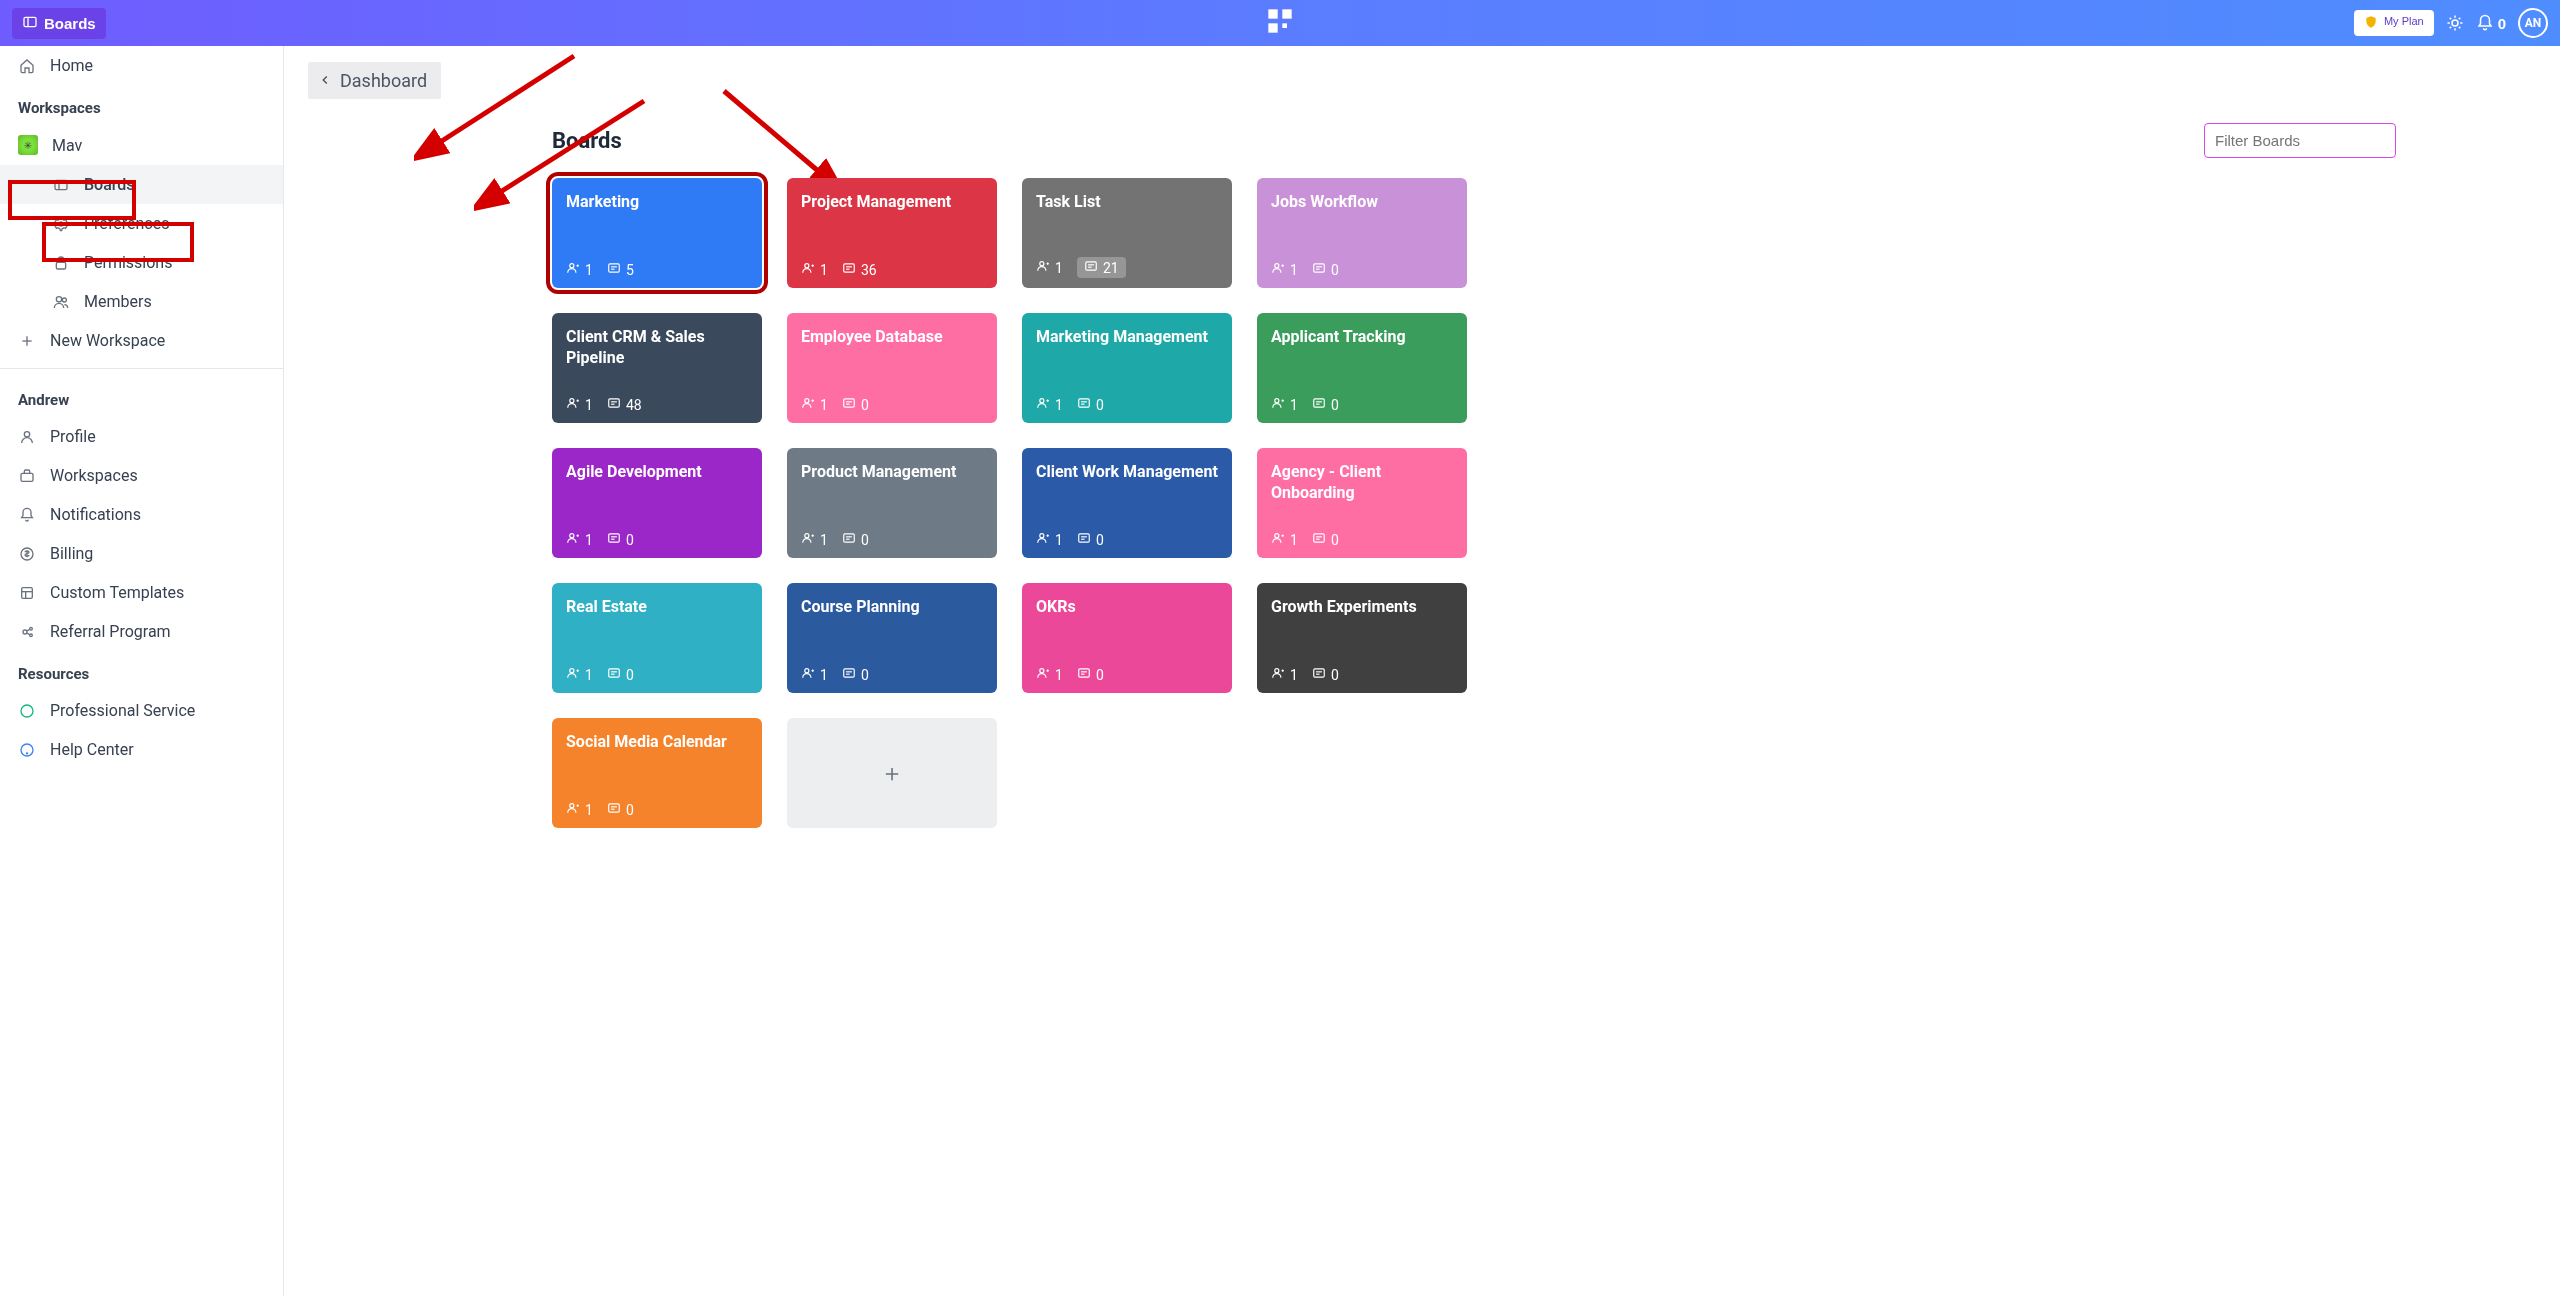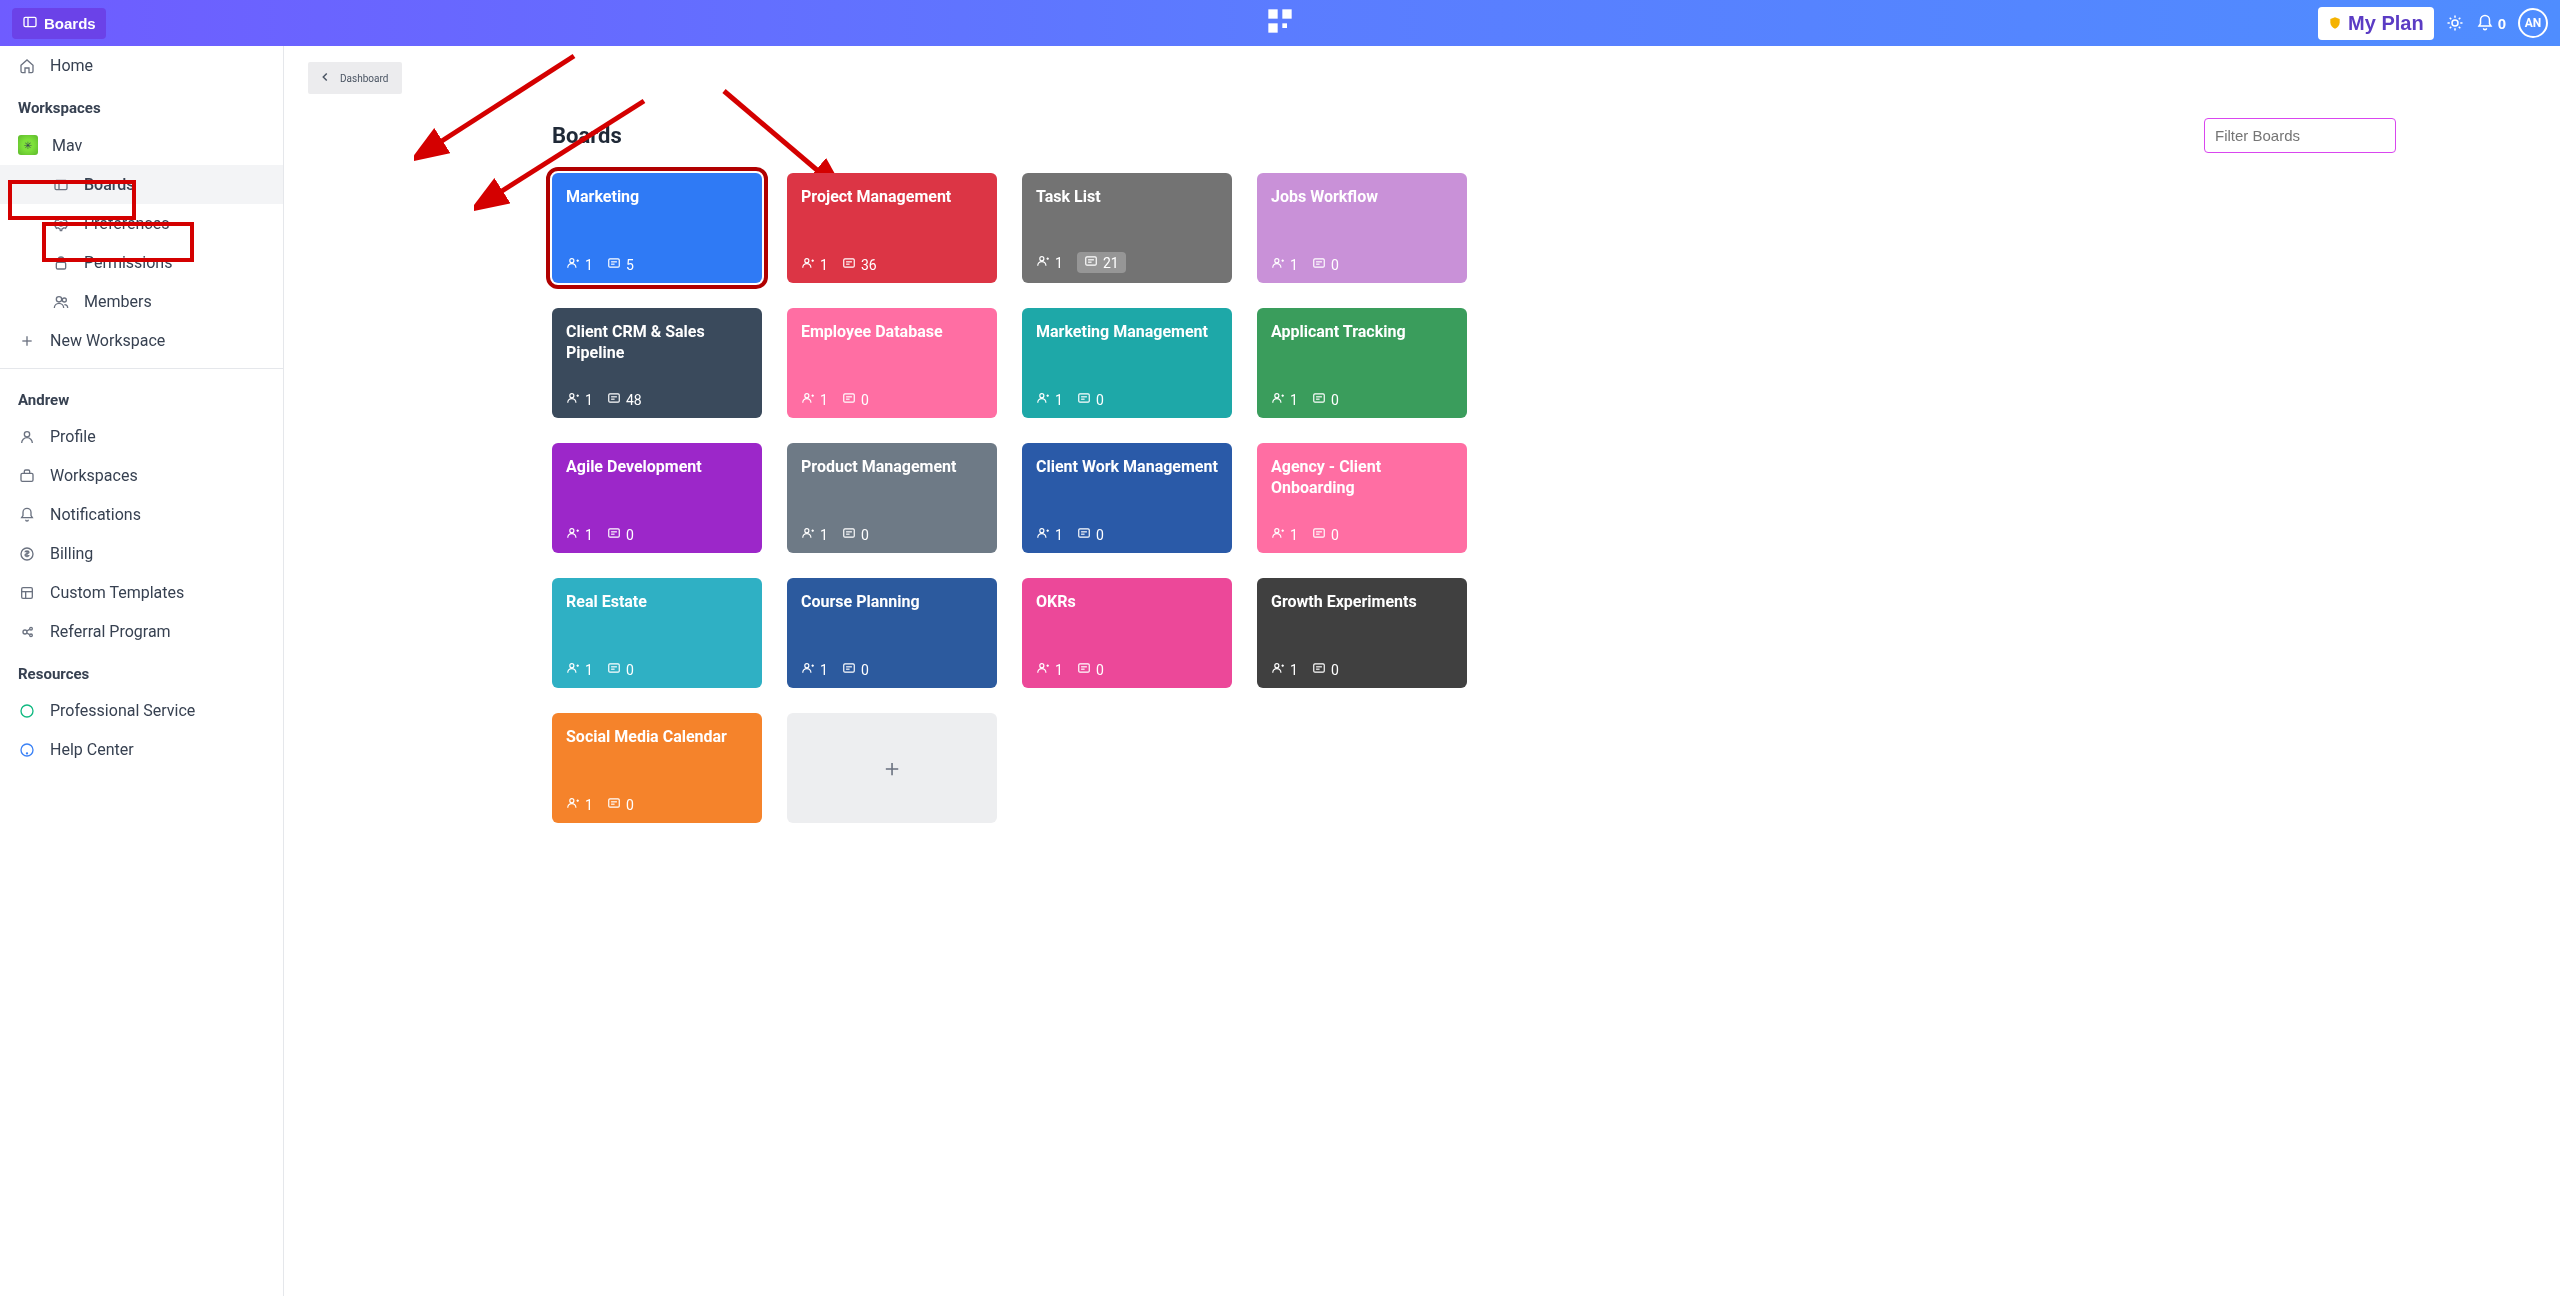--- a/index.html
+++ b/index.html
@@ -28,26 +28,26 @@
   cursor: pointer;
 }
 .topbar-center { position: absolute; left: 50%; transform: translateX(-50%); color: #fff; }
 .logo-svg { width: 28px; height: 28px; fill: #fff; }
 .topbar-right { margin-left: auto; display: flex; align-items: center; gap: 12px; }
 .plan-btn {
   background: #fff;
   border: none;
   border-radius: 4px;
   padding: 5px 10px;
-  font-weight: 700;
+  font-weight: 400;
   color: #5b3cc4;
   display: flex;
   gap: 6px;
   cursor: pointer;
-  font-size: 20px;
+  font-size: 11px;
 }
 .shield-ic { color: #f5b301; }
 .sun-btn, .bell-btn { color: #fff; cursor: pointer; background: transparent; border: none; display: flex; align-items: center; gap: 4px; font-size: 15px; font-weight: 600; }
 .avatar-circle {
   width: 30px; height: 30px; border-radius: 50%;
   border: 2px solid #fff;
   display: flex; align-items: center; justify-content: center;
   color: #fff; font-size: 12px; font-weight: 700;
   cursor: pointer;
 }
@@ -96,21 +96,21 @@
 .main { flex: 1; overflow-y: auto; padding: 16px 24px 40px; position: relative; }
 .breadcrumb {
   display: inline-flex;
   align-items: center;
   gap: 8px;
   background: #ececee;
   padding: 8px 14px 8px 10px;
   border-radius: 2px;
   cursor: pointer;
   color: #4b5563;
-  font-size: 10px;
+  font-size: 18px;
 }
 .page-head { display: flex; align-items: center; margin: 24px 0 20px; padding-left: 244px; padding-right: 140px; }
 .page-title { font-size: 22px; font-weight: 700; color: #1f2937; }
 .filter-input {
   margin-left: auto;
   width: 192px;
   font-size: 15px;
   padding: 8px 10px;
   border: 1px solid #d946ef;
   border-radius: 4px;

